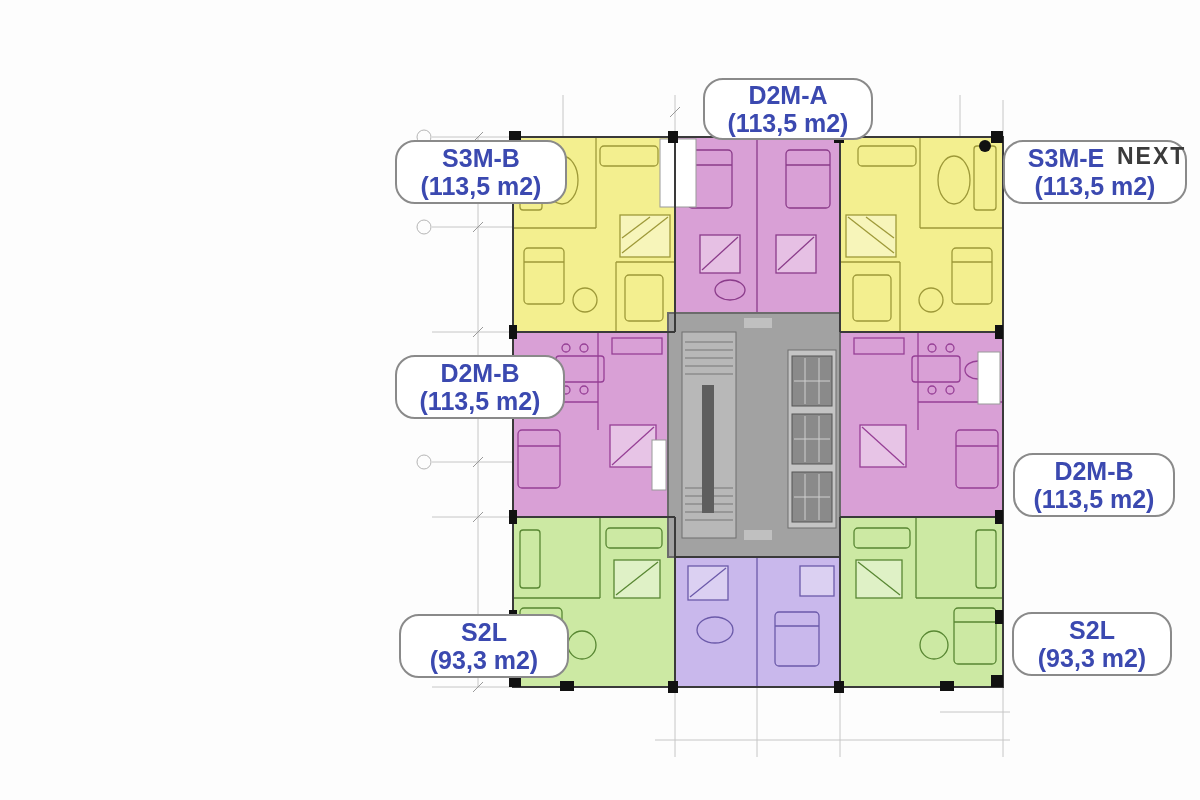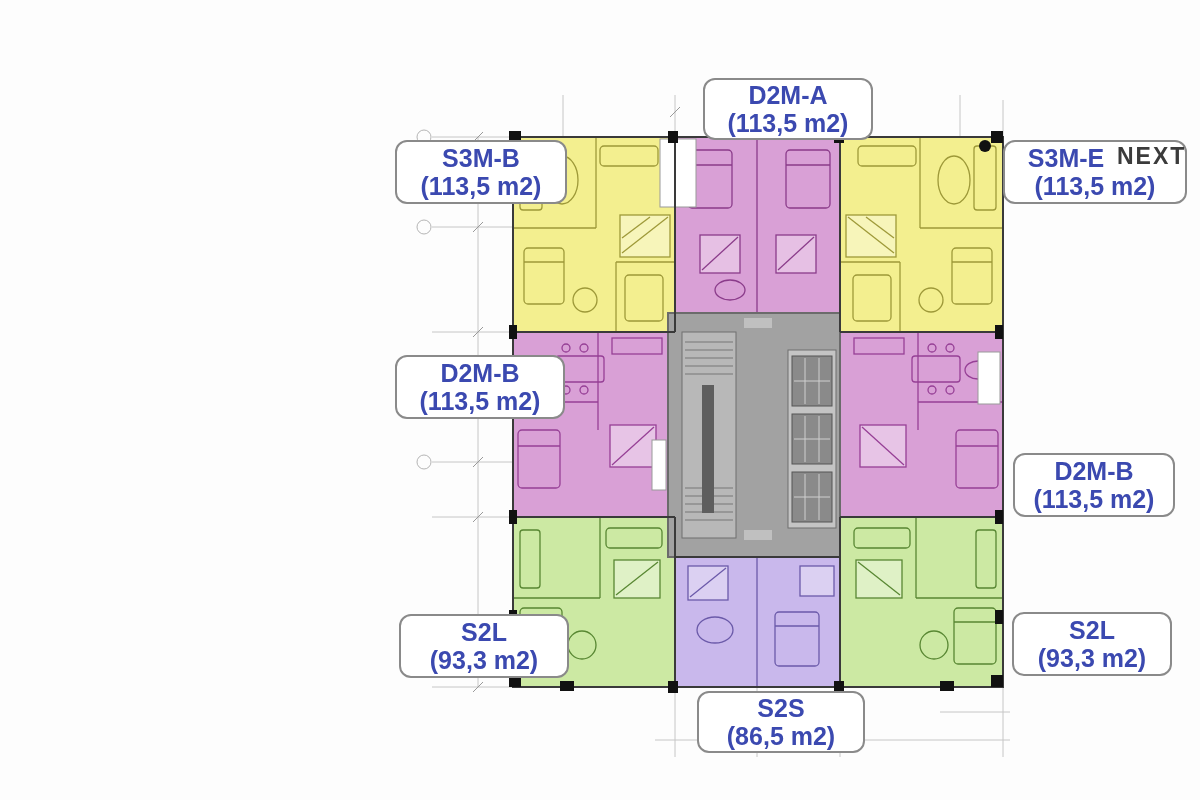--- a/index.html
+++ b/index.html
@@ -9,21 +9,21 @@
   }
   .plan-svg{position:absolute;left:0;top:0;width:1200px;height:800px;}
   .floor-badge{
     position:absolute;left:40px;top:158px;width:262px;height:54px;
     background:#a9aeea;border:3px solid #40446b;border-radius:13px;
     display:flex;align-items:center;justify-content:center;
     color:#17175a;font-size:35px;font-weight:bold;letter-spacing:.5px;
     z-index:3;
   }
   .unit-label{
-    position:absolute;background:#ffffff;border:2px solid #8a8a8a;border-radius:12px;
+    position:absolute;background:#ffffff;border:2px solid #8a8a8a;border-radius:20px;
     display:flex;flex-direction:column;align-items:center;justify-content:center;
     color:#3b49b0;font-weight:bold;font-size:25px;line-height:1.14;z-index:3;
     box-sizing:border-box;
   }
   .lbl-d2ma{left:703px;top:78px;width:170px;height:62px;}
   .lbl-s3mb{left:395px;top:140px;width:172px;height:64px;text-align:right;}
   .lbl-s3me{left:1003px;top:140px;width:184px;height:64px;}
   .lbl-s3me .u-name{margin-right:58px;}
   .lbl-d2mbl{left:395px;top:355px;width:170px;height:64px;}
   .lbl-d2mbr{left:1013px;top:453px;width:162px;height:64px;}
@@ -264,20 +264,16 @@
     <span class="u-area">(113,5 m2)</span>
   </div>
   <div class="unit-label lbl-s2ll">
     <span class="u-name">S2L</span>
     <span class="u-area">(93,3 m2)</span>
   </div>
   <div class="unit-label lbl-s2lr">
     <span class="u-name">S2L</span>
     <span class="u-area">(93,3 m2)</span>
   </div>
-  <div class="unit-label lbl-s2s">
-    <span class="u-name">S2S</span>
-    <span class="u-area">(86,5 m2)</span>
-  </div>
 
   <div class="next-mark">NEXT</div>
 
 </div>
 
 </body></html>

